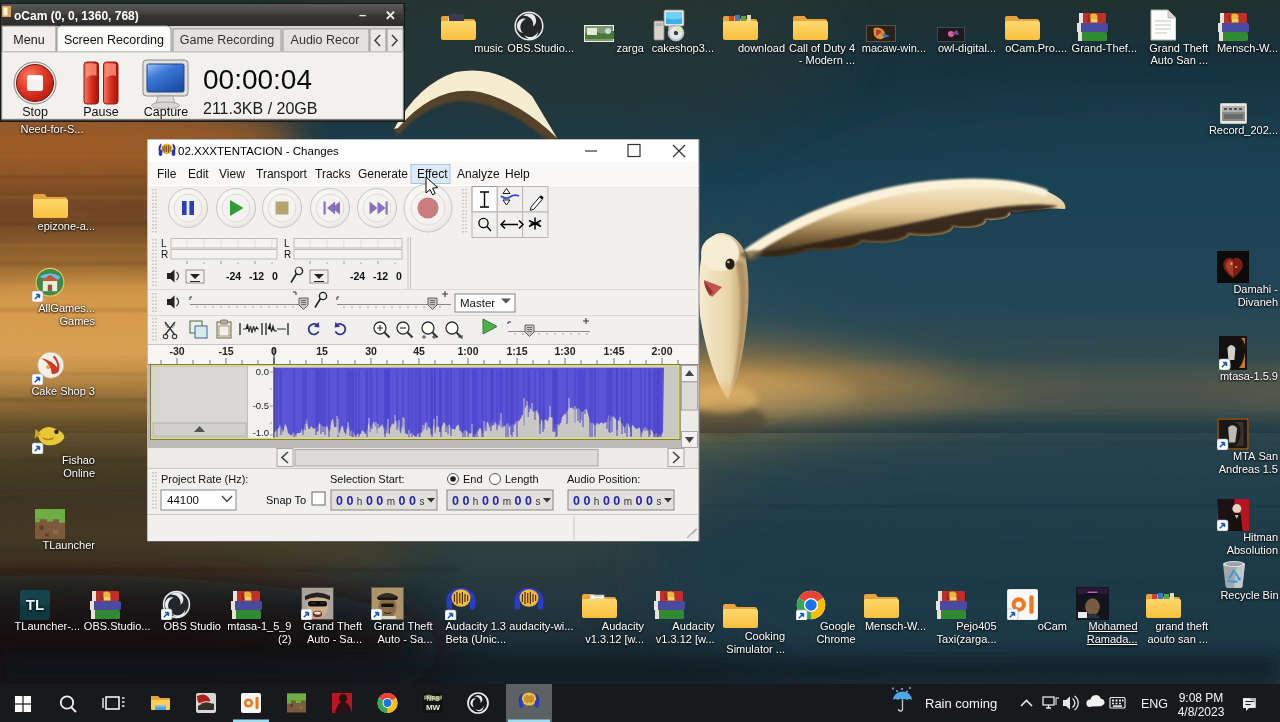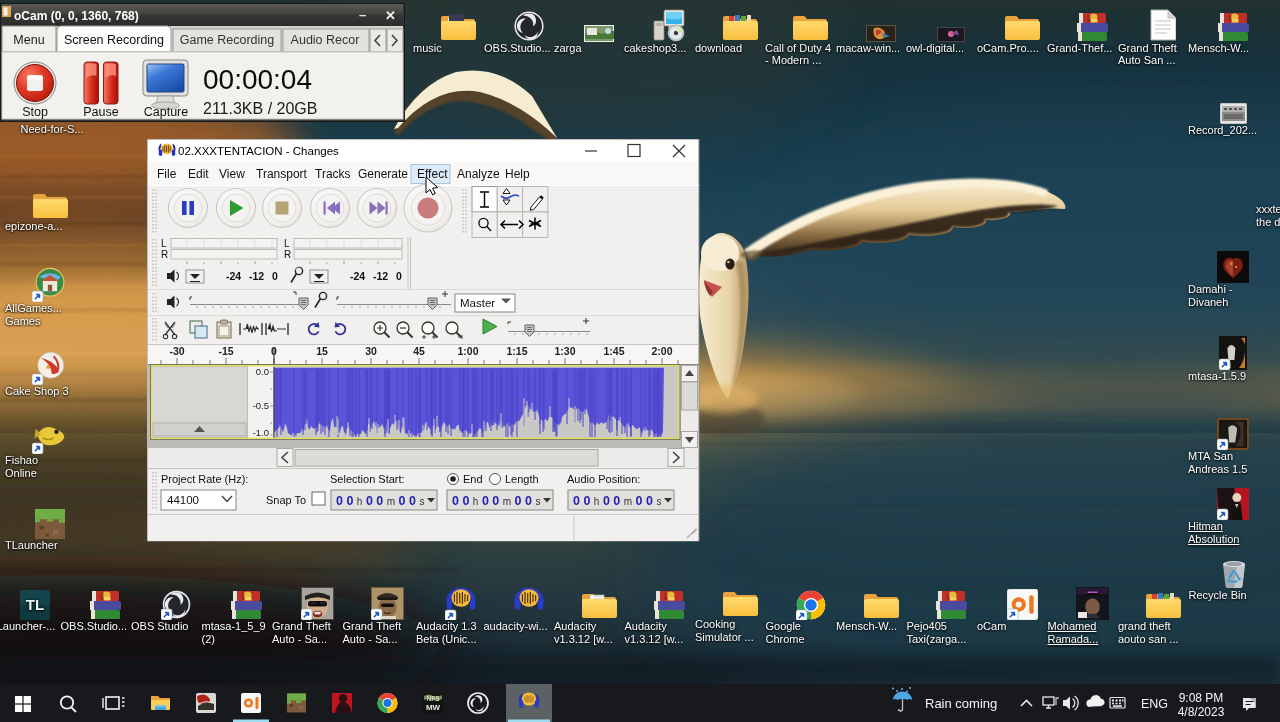--- a/index.html
+++ b/index.html
@@ -1,18 +1,18 @@
 <!DOCTYPE html>
 <html><head><meta charset="utf-8">
 <style>
 html,body{margin:0;padding:0;width:1280px;height:722px;overflow:hidden;background:#16181b;}
 *{box-sizing:border-box;}
 body{font-family:"Liberation Sans",sans-serif;position:relative;}
 #bg{position:absolute;left:0;top:0;}
-.ic{position:absolute;text-align:left;color:#fff;font-size:11px;line-height:12.5px;
+.ic{position:absolute;text-align:right;color:#fff;font-size:11px;line-height:12.5px;
  text-shadow:0 1px 2px rgba(0,0,0,.95),0 0 3px rgba(0,0,0,.8);}
 .ic .g{display:flex;align-items:flex-end;justify-content:center;}
 .lb{white-space:nowrap;}
 </style></head>
 <body>
 <svg id="bg" width="1280" height="722" viewBox="0 0 1280 722">
 <defs>
 <linearGradient id="sky" x1="0" y1="0" x2="0" y2="1">
  <stop offset="0" stop-color="#20312f"></stop>
  <stop offset="0.09" stop-color="#16323e"></stop>
@@ -345,21 +345,21 @@
 <rect x="1" y="1" width="30" height="30" fill="none" stroke="#c87828" stroke-width="1"></rect>
 <path d="M17.6 4 q6 2 6 10 q0 8 -5 14 l8 0 0 -24z" fill="#3a322a"></path>
 <path d="M11.2 9.6 q5 -5 9 1 l-2 14 -6 0z" fill="#ddd8d0" opacity="0.85"></path>
           <g transform="translate(0,21)">
             <rect width="11" height="11" rx="2" fill="#fff" stroke="#9ab" stroke-width="0.6"></rect>
             <path d="M2.8 8.2 L7.6 3.4 M7.6 3.4 l-3.6 0.2 M7.6 3.4 l-0.2 3.6" stroke="#1a56c8" stroke-width="1.5" fill="none"></path>
           </g>
         </svg>
       </div>
       <div class="lb">MTA&nbsp;San<br>Andreas&nbsp;1.5</div>
-    </div><div class="ic" style="left:1188px;top:486px;width:90px;text-decoration:underline;">
+    </div><div class="ic" style="left:1188px;top:497px;width:90px;">
       <div class="g" style="height:34px;">
         <svg width="32" height="32" style="display:block">
           <rect width="32" height="32" fill="#b51420"></rect>
 <path d="M0 0 l17.6 0 q-2 16.0 2 32 l-17.6 0z" fill="#1c1216"></path>
 <circle cx="19.84" cy="9.6" r="4.48" fill="#e8d4c0"></circle>
 <path d="M16.0 14.72 q3.84 -1.92 7.68 0 l1.92 17.28 -11.52 0z" fill="#14100e"></path>
 <path d="M17.92 16.0 l1.92 4 1.6 -4z" fill="#c8c4bc"></path>
           <g transform="translate(0,21)">
             <rect width="11" height="11" rx="2" fill="#fff" stroke="#9ab" stroke-width="0.6"></rect>
             <path d="M2.8 8.2 L7.6 3.4 M7.6 3.4 l-3.6 0.2 M7.6 3.4 l-0.2 3.6" stroke="#1a56c8" stroke-width="1.5" fill="none"></path>
@@ -595,21 +595,21 @@
             <rect x="0" y="11" width="4" height="9" fill="#e8e4da"></rect>
 <rect x="2" y="1" width="27" height="10" rx="1.5" fill="#c03028"></rect>
             <rect x="2" y="1" width="4" height="10" fill="#e8e4da"></rect>
 <ellipse cx="16.5" cy="5" rx="4" ry="3.5" fill="#e8b83c"></ellipse>
             <rect x="13.5" y="7" width="7" height="3.5" fill="#f0d060"></rect>
 <rect x="10.5" y="3" width="3" height="7" fill="#8a2018" opacity="0.6"></rect>
 </g>
         </svg>
       </div>
       <div class="lb">Audacity<br>v1.3.12&nbsp;[w...</div>
-    </div><div class="ic" style="left:695px;top:584px;width:90px;">
+    </div><div class="ic" style="left:695px;top:596px;width:90px;">
       <div class="g" style="height:34px;">
         <svg width="36" height="29" style="display:block">
           <path d="M1 26 L1 5 q0 -2 2 -2 l9.5 0 2.5 3 18 0 q2 0 2 2 l0 18z" fill="#e8a33d"></path>
           <path d="M1 27 L1 10 q0 -2 2 -2 l31 0 q2 0 2 2 l0 15 q0 2 -2 2 l-31 0 q-2 0 -2 -2z" fill="url(#gfold)"></path>
         </svg>
       </div>
       <div class="lb">Cooking<br>Simulator&nbsp;...</div>
     </div><div class="ic" style="left:765.5px;top:586px;width:90px;">
       <div class="g" style="height:34px;">
         <svg width="30" height="30" style="display:block">

